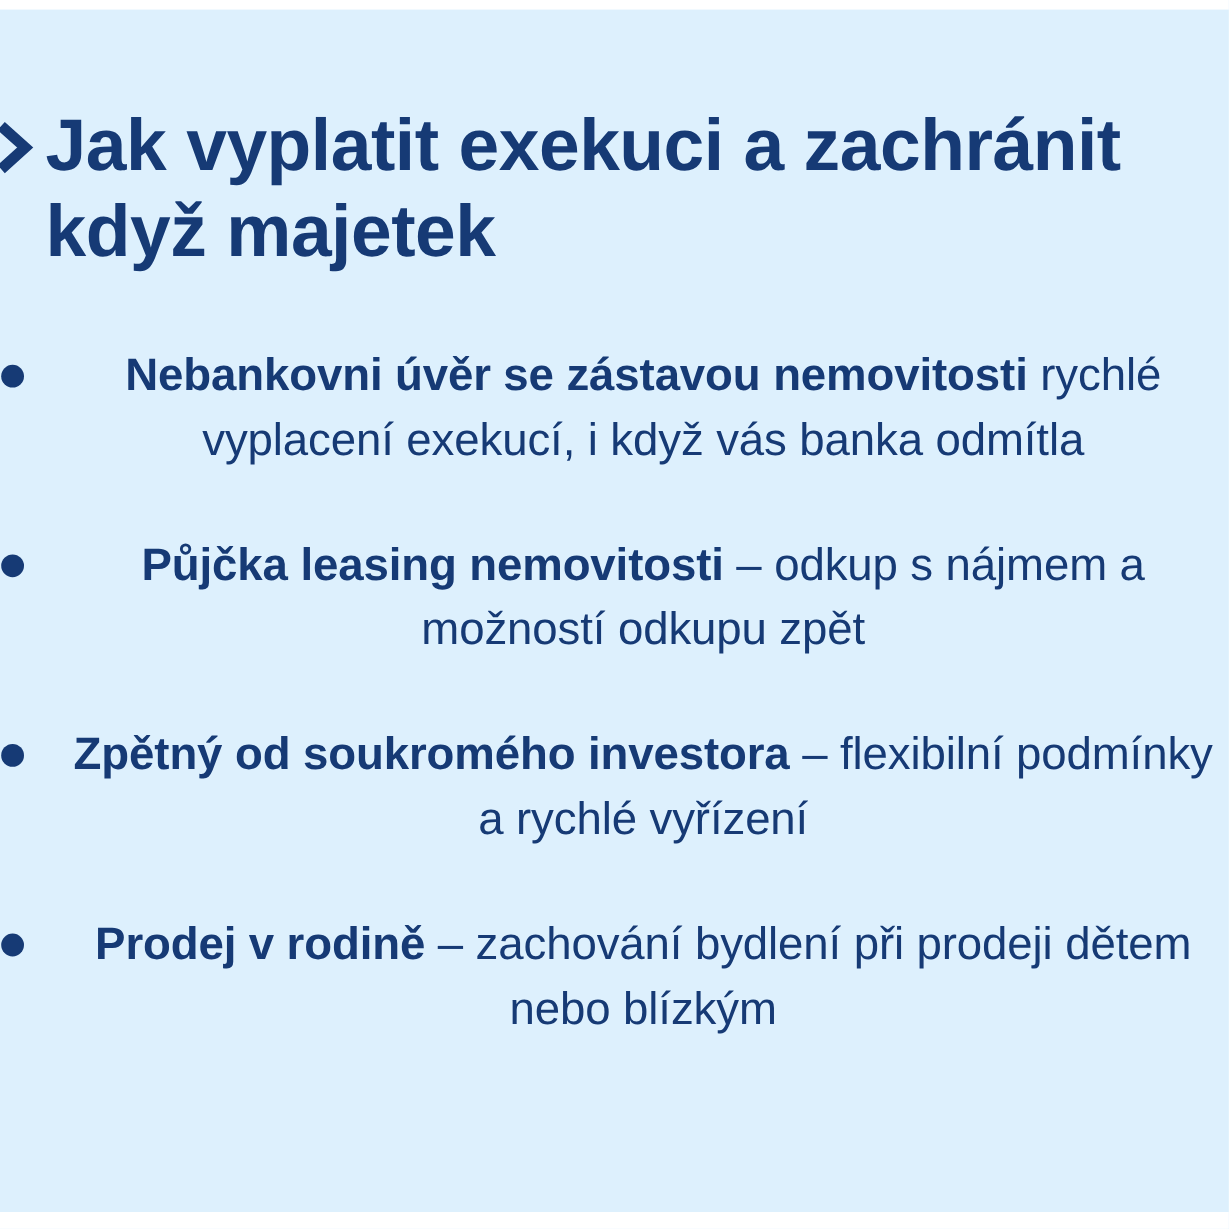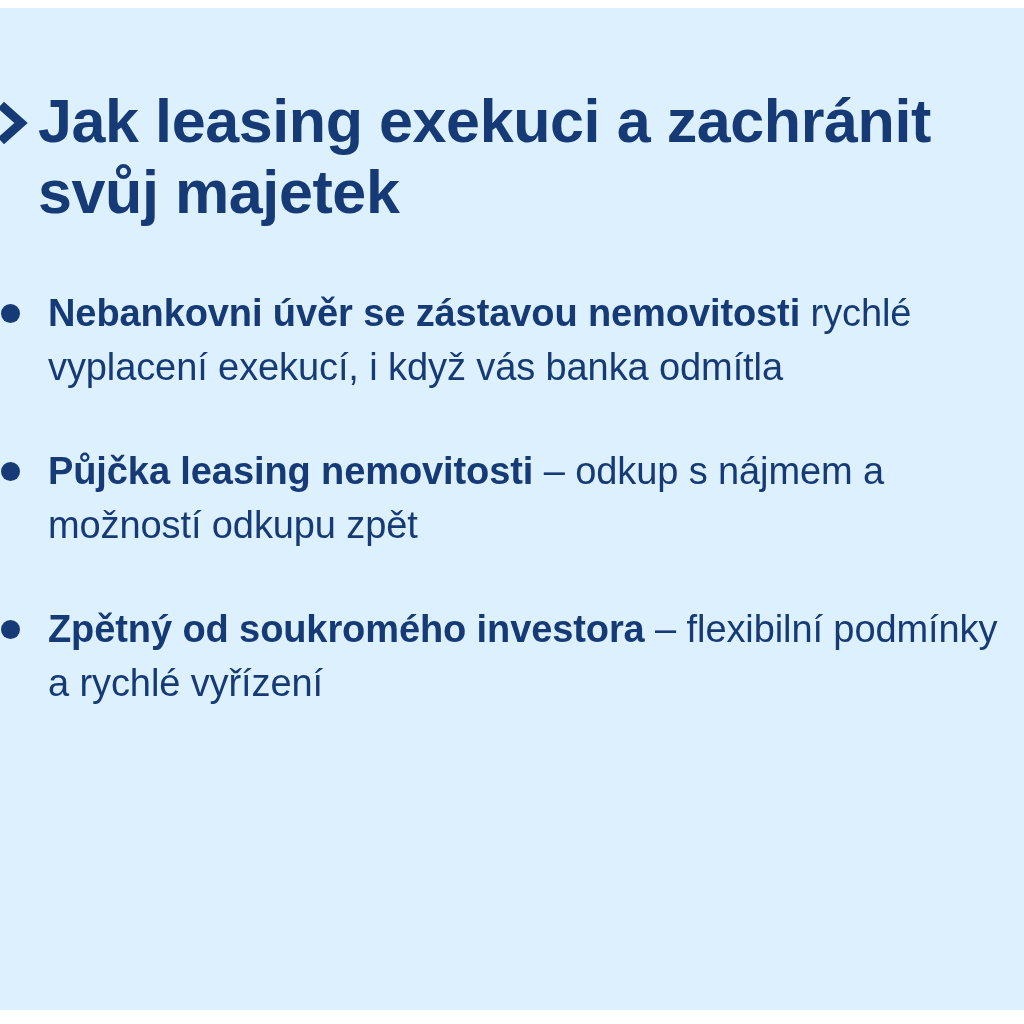--- a/index.html
+++ b/index.html
@@ -56,20 +56,21 @@
     letter-spacing: -0.4px;
     padding-right: 8px;
   }
 
   
   .bullets {
     position: absolute;
     left: 0;
     top: 279px;
     width: 1024px;
+    text-align: center;
   }
 
   .bullet-item {
     position: relative;
     min-height: 105px;
     margin-bottom: 50px;
     padding-left: 48px;
   }
 
   .bullet-item:last-child {
@@ -105,21 +106,21 @@
 <body>
 
 <div class="slide">
 
   <div class="title-row">
     <div class="chevron">
       <svg width="34" height="46" viewBox="0 0 34 46" aria-hidden="true">
         <path d="M4 5 L24 23 L4 41" fill="none" stroke="#163a75" stroke-width="9" stroke-linecap="butt" stroke-linejoin="miter"></path>
       </svg>
     </div>
-    <div class="title-text">Jak leasing exekuci a zachránit svůj majetek</div>
+    <div class="title-text">Jak vyplatit exekuci a zachránit když majetek</div>
   </div>
 
   <div class="bullets">
 
     <div class="bullet-item">
       <span class="bullet-dot"></span>
       <div class="bullet-text">
         <span class="lead">Nebankovni úvěr se zástavou nemovitosti</span><span class="rest"> rychlé vyplacení exekucí, i když vás banka odmítla</span>
       </div>
     </div>
@@ -131,15 +132,21 @@
       </div>
     </div>
 
     <div class="bullet-item">
       <span class="bullet-dot"></span>
       <div class="bullet-text">
         <span class="lead">Zpětný od soukromého investora</span><span class="rest"> – flexibilní podmínky a rychlé vyřízení</span>
       </div>
     </div>
 
+    <div class="bullet-item">
+      <span class="bullet-dot"></span>
+      <div class="bullet-text">
+        <span class="lead">Prodej v rodině</span><span class="rest"> – zachování bydlení při prodeji dětem nebo blízkým</span>
+      </div>
+    </div>
 
   </div>
 </div>
 
 </body></html>

